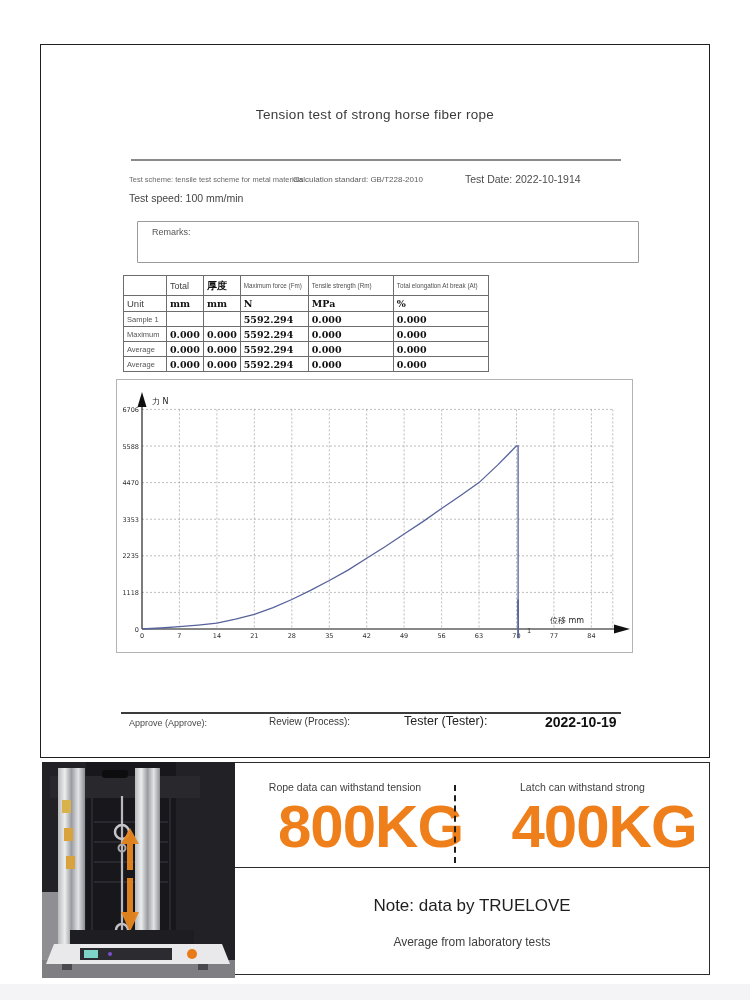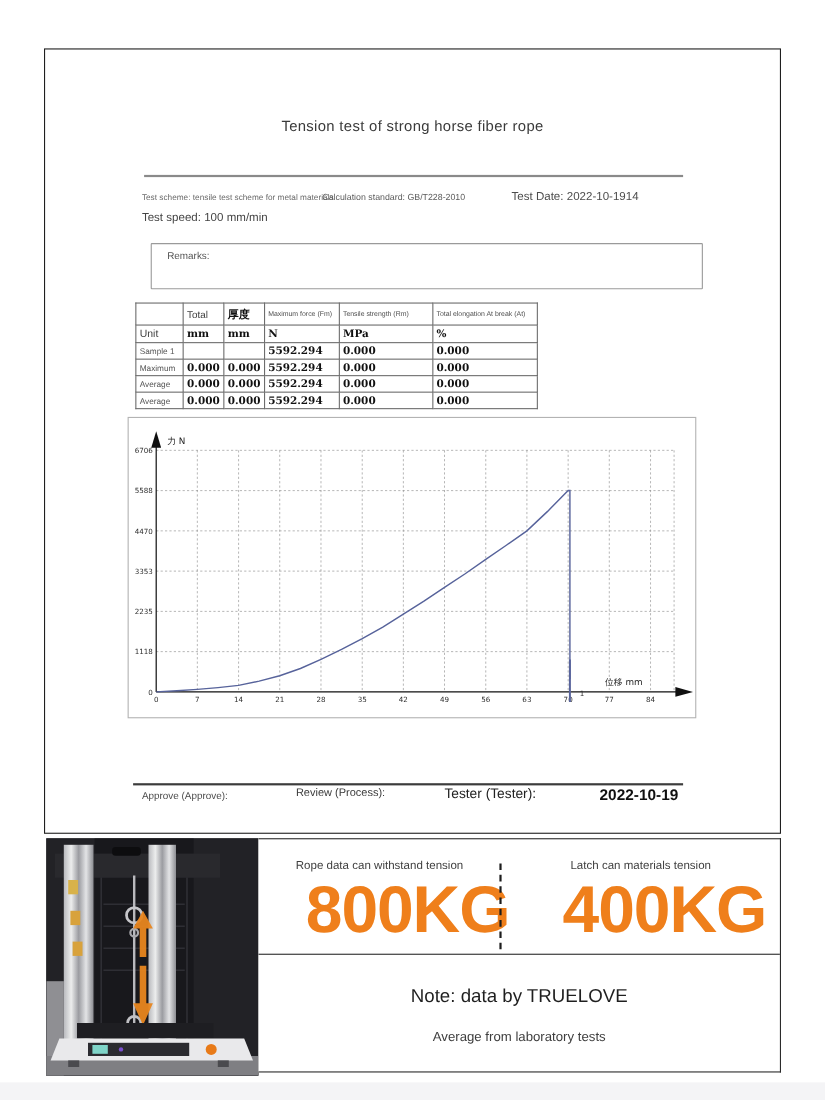--- a/index.html
+++ b/index.html
@@ -250,21 +250,21 @@
 </div>
 
 <div class="promo-right">
   <div class="promo-top">
     <div class="promo-col left">
       <div class="promo-head">Rope data can withstand tension</div>
       <div class="promo-kg accent" style="color: rgb(239, 127, 27);">800KG</div>
     </div>
     <div class="promo-divider"></div>
     <div class="promo-col right">
-      <div class="promo-head">Latch can materials tension</div>
+      <div class="promo-head">Latch can withstand strong</div>
       <div class="promo-kg accent" style="color: rgb(239, 127, 27);">400KG</div>
     </div>
   </div>
   <div class="promo-note">Note: data by TRUELOVE</div>
   <div class="promo-subnote">Average from laboratory tests</div>
 </div>
 
 <div class="gray-strip"></div>
 
 </body></html>

